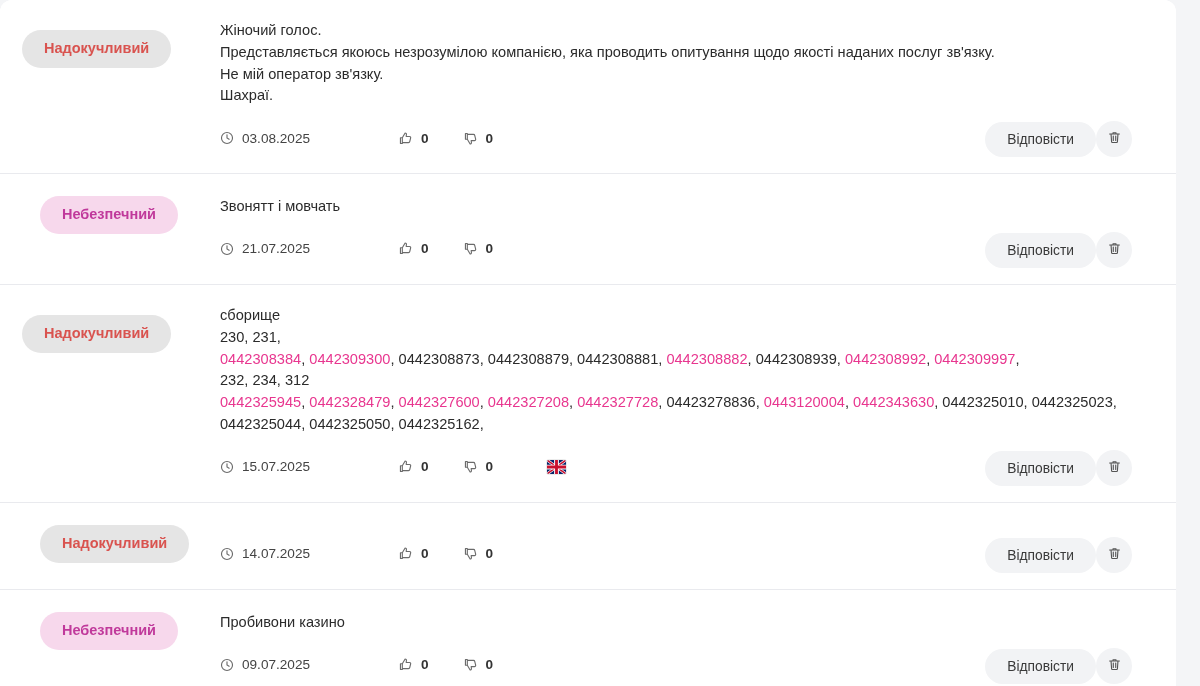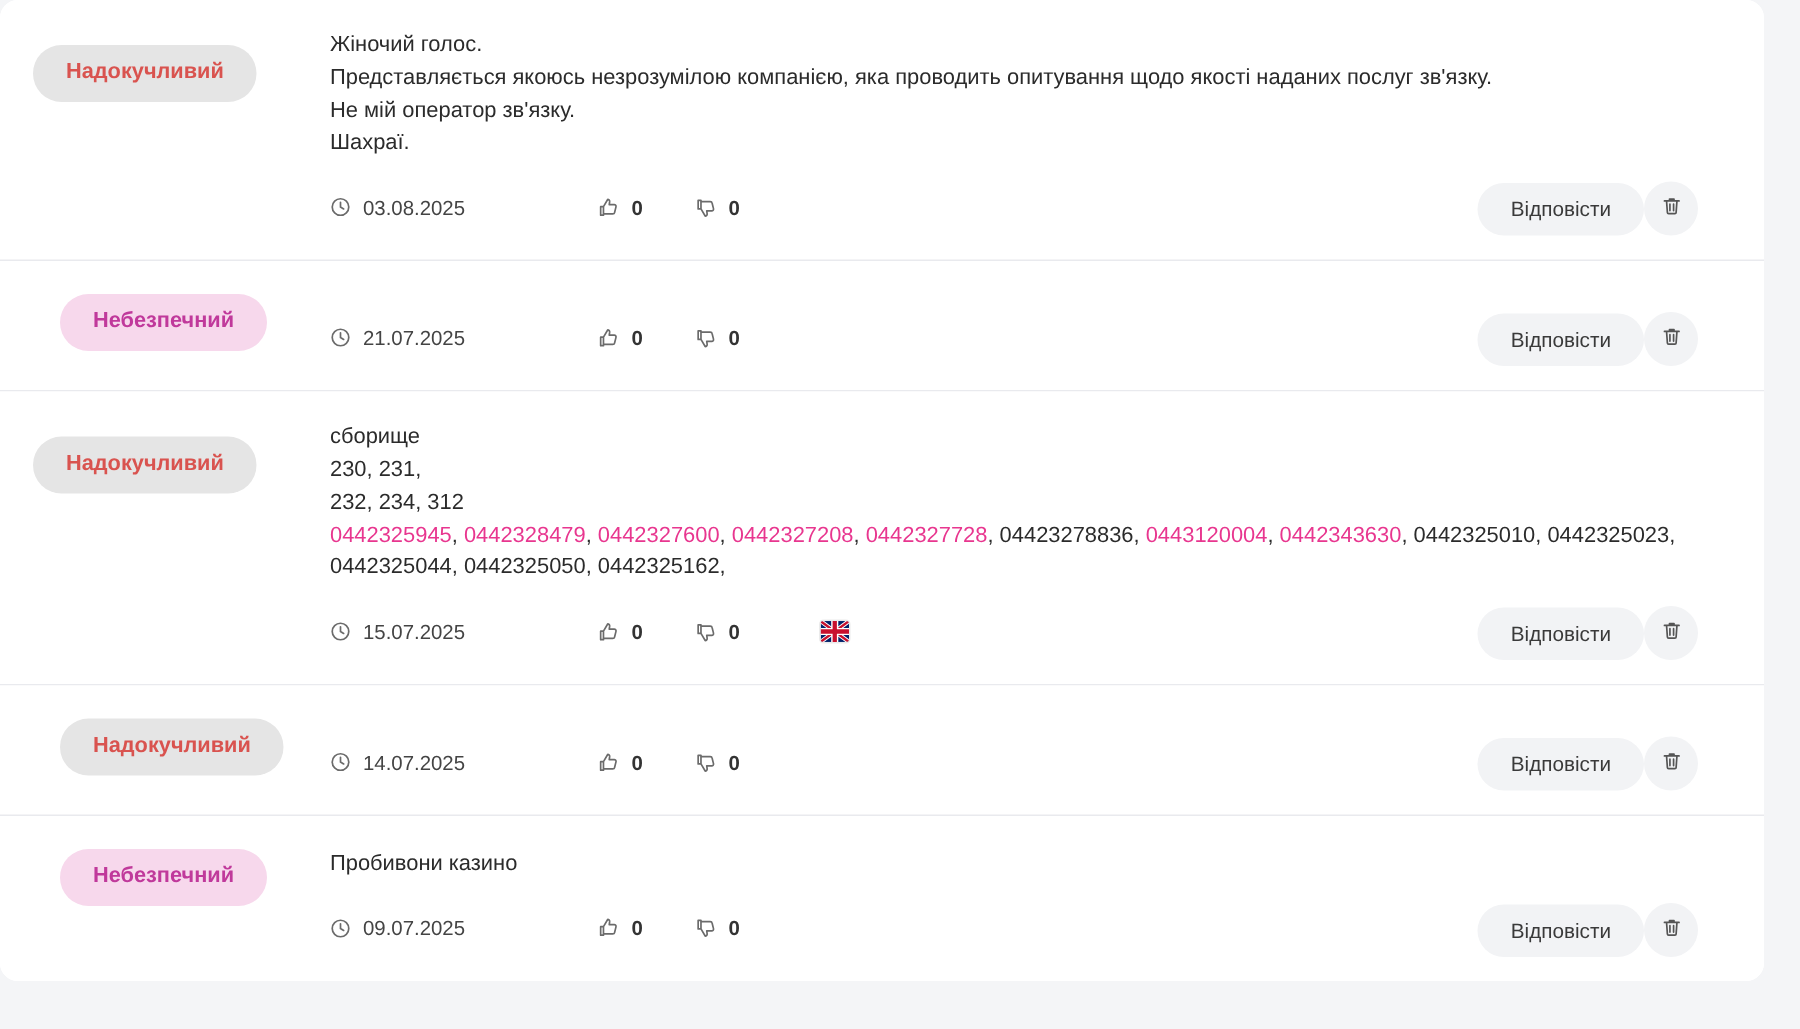--- a/index.html
+++ b/index.html
@@ -199,20 +199,23 @@
               </button>
             </div>
           </div>
         </div>
       </div>
       <div class="comment-row row-compact">
         <div class="badge-col">
           <span class="badge dangerous">Небезпечний</span>
         </div>
         <div class="body-col">
+          <div class="comment-text">
+            <span class="ln"><span>Звонятт і мовчать</span></span>
+          </div>
           <div class="meta-row">
             <div class="meta-item meta-date">
               <span class="meta-icon">
                 <svg width="14" height="14" viewBox="0 0 16 16" fill="none" stroke="currentColor" stroke-width="1.3">
                   <circle cx="8" cy="8" r="6.3"></circle>
                   <path d="M8 4.4V8l2.4 1.5" stroke-linecap="round"></path>
                 </svg>
               </span>
               <span>21.07.2025</span>
             </div>
@@ -245,20 +248,21 @@
         </div>
       </div>
       <div class="comment-row">
         <div class="badge-col">
           <span class="badge annoying">Надокучливий</span>
         </div>
         <div class="body-col">
           <div class="comment-text">
             <span class="ln"><span>сборище</span></span>
             <span class="ln"><span>230, 231,</span></span>
+            <span class="ln"><a class="phone-link" href="#">0442308384</a><span>, </span><a class="phone-link" href="#">0442309300</a><span>, 0442308873, 0442308879, 0442308881, </span><a class="phone-link" href="#">0442308882</a><span>, 0442308939, </span><a class="phone-link" href="#">0442308992</a><span>, </span><a class="phone-link" href="#">0442309997</a><span>,</span></span>
             <span class="ln"><span>232, 234, 312</span></span>
             <span class="ln"><a class="phone-link" href="#">0442325945</a><span>, </span><a class="phone-link" href="#">0442328479</a><span>, </span><a class="phone-link" href="#">0442327600</a><span>, </span><a class="phone-link" href="#">0442327208</a><span>, </span><a class="phone-link" href="#">0442327728</a><span>, 04423278836, </span><a class="phone-link" href="#">0443120004</a><span>, </span><a class="phone-link" href="#">0442343630</a><span>, 0442325010, 0442325023,</span></span>
             <span class="ln"><span>0442325044, 0442325050, 0442325162,</span></span>
           </div>
           <div class="meta-row">
             <div class="meta-item meta-date">
               <span class="meta-icon">
                 <svg width="14" height="14" viewBox="0 0 16 16" fill="none" stroke="currentColor" stroke-width="1.3">
                   <circle cx="8" cy="8" r="6.3"></circle>
                   <path d="M8 4.4V8l2.4 1.5" stroke-linecap="round"></path>

